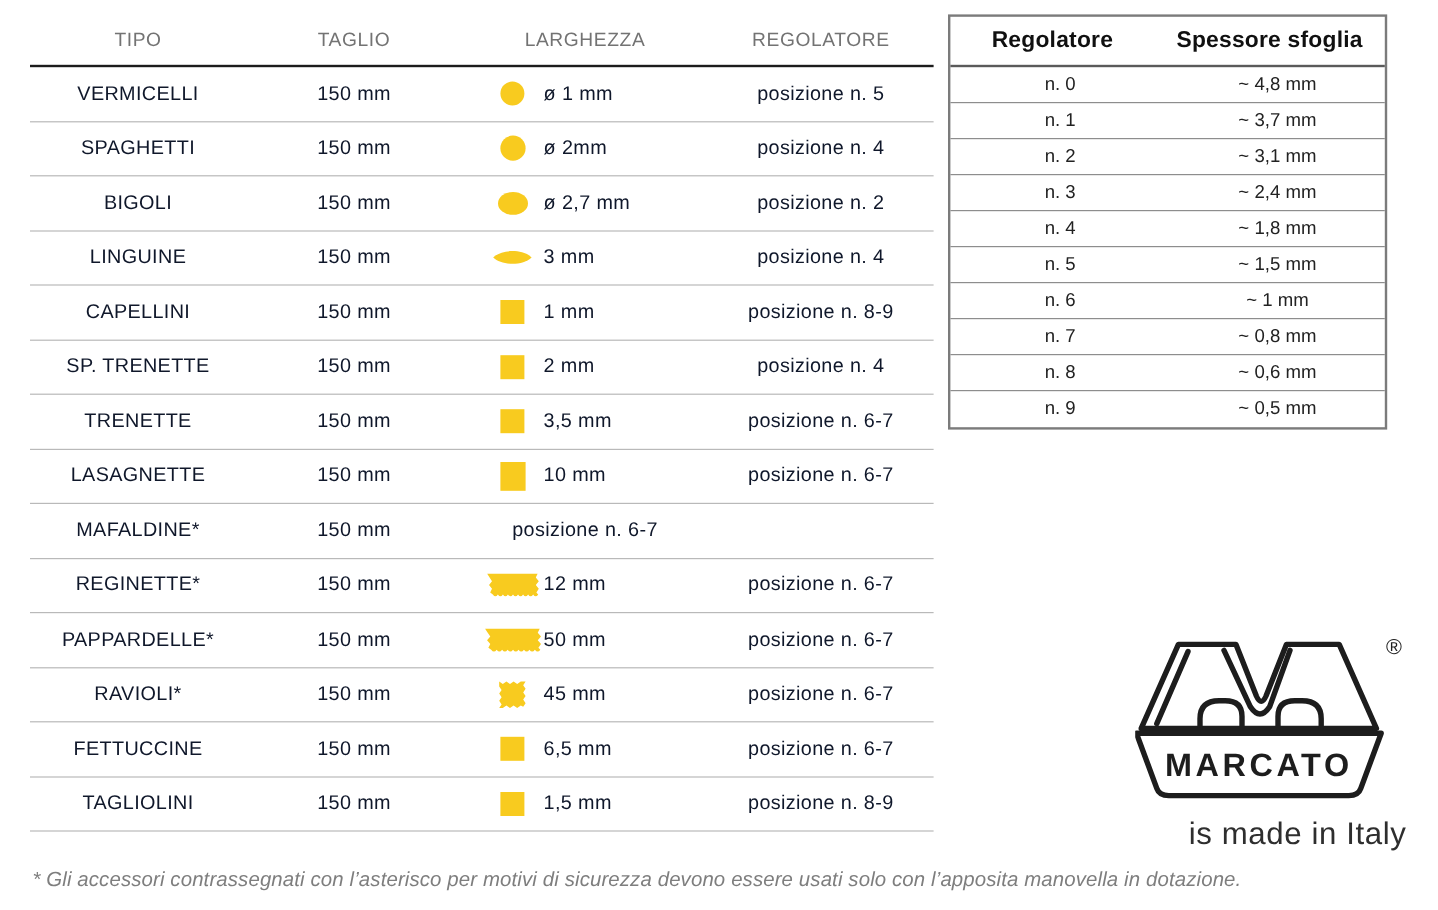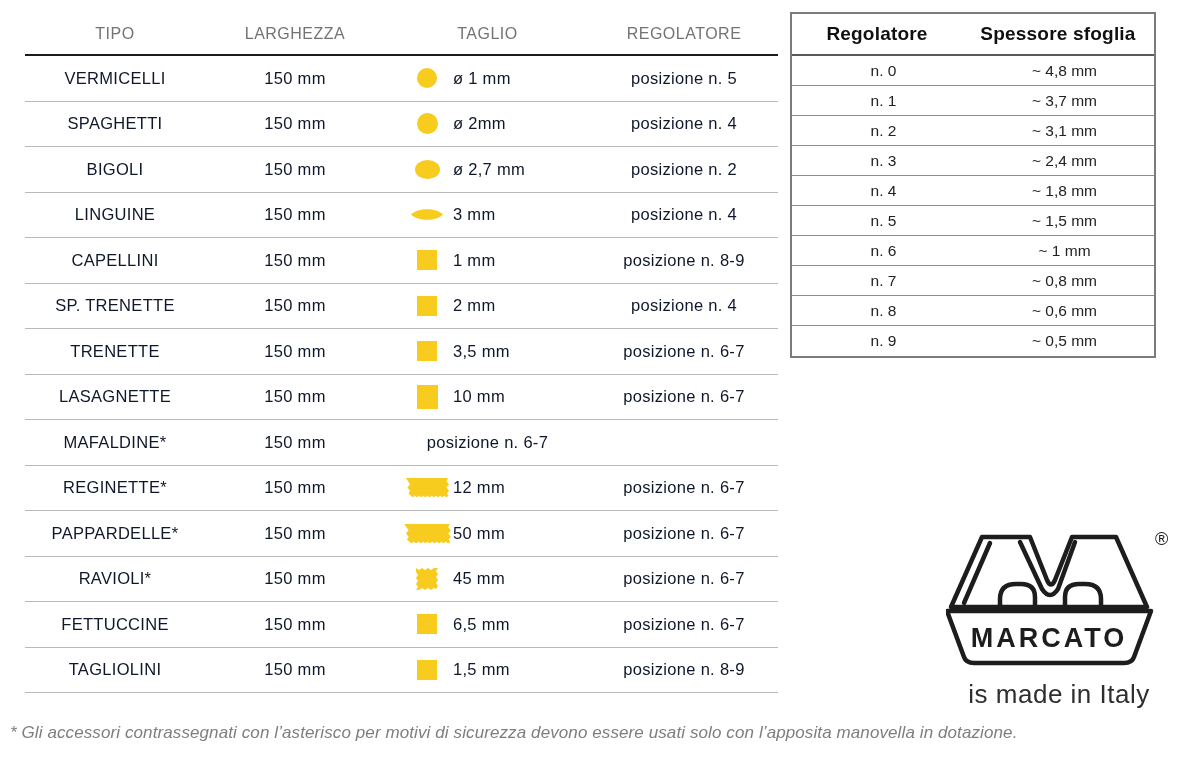--- a/index.html
+++ b/index.html
@@ -59,36 +59,36 @@
     align-items: center; height: 30px;
     border-bottom: 1px solid #8d8d8d;
     font-size: 15.5px; color: #222;
   }
   .tt-row:last-child { border-bottom: none; }
   .tt-row > div { text-align: center; padding-left: 13px; }
 
   
   .logo { position: absolute; left: 946px; top: 527px; width: 226px; text-align: center; }
   .logo svg { display: block; margin: 0 auto; }
-  .logo-tagline { font-size: 26px; color: #2e2e2e; margin-top: 4px; letter-spacing: 0.5px; }
+  .logo-tagline { font-size: 26px; color: #2e2e2e; margin-top: 4px; letter-spacing: 0.5px; text-align: right; }
 
   
   .footnote {
-    position: absolute; left: 10px; top: 723px; width: 1100px;
+    position: absolute; left: 27px; top: 723px; width: 1100px;
     font-size: 17px; font-style: italic; color: #7e7e7e; letter-spacing: 0.1px;
   }
 </style>
 </head>
 <body>
 
 <div class="pasta-table">
   <div class="pt-header">
     <div>TIPO</div>
+    <div>TAGLIO</div>
     <div>LARGHEZZA</div>
-    <div>TAGLIO</div>
     <div>REGOLATORE</div>
   </div>
   <div id="pasta-body">
   <div class="pt-row">
     <div class="c">VERMICELLI</div>
     <div class="c">150 mm</div>
     <div class="taglio-cell">
       <span class="shape-box">
             <span style="width:20px;height:20px;background:#F8CB1F;border-radius:50%;"></span>
           </span>

